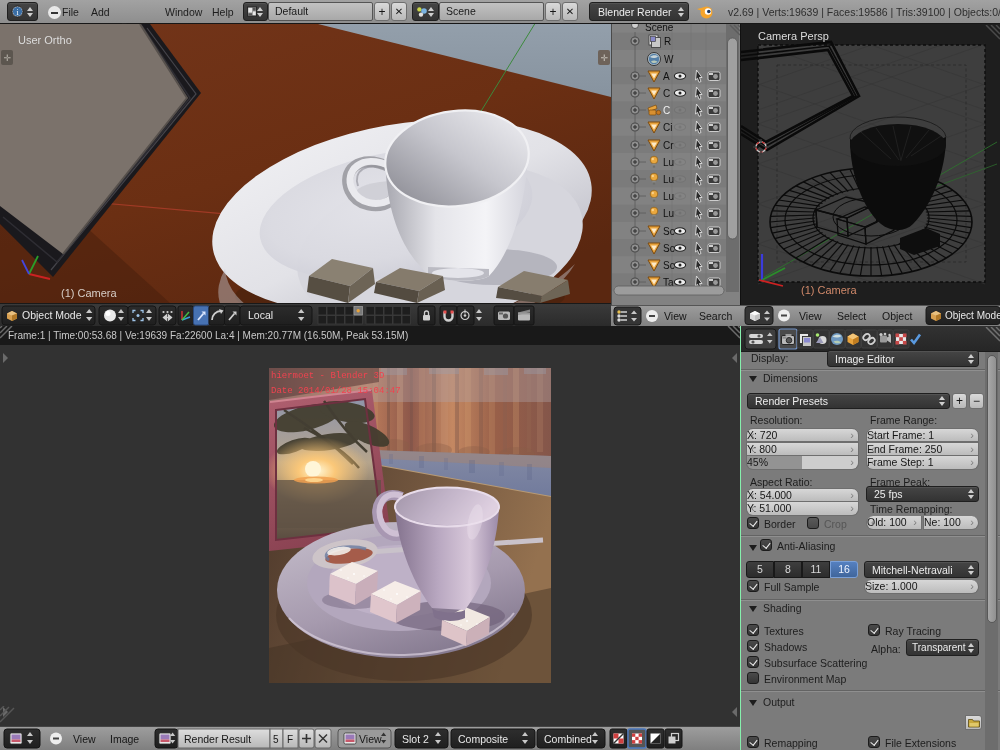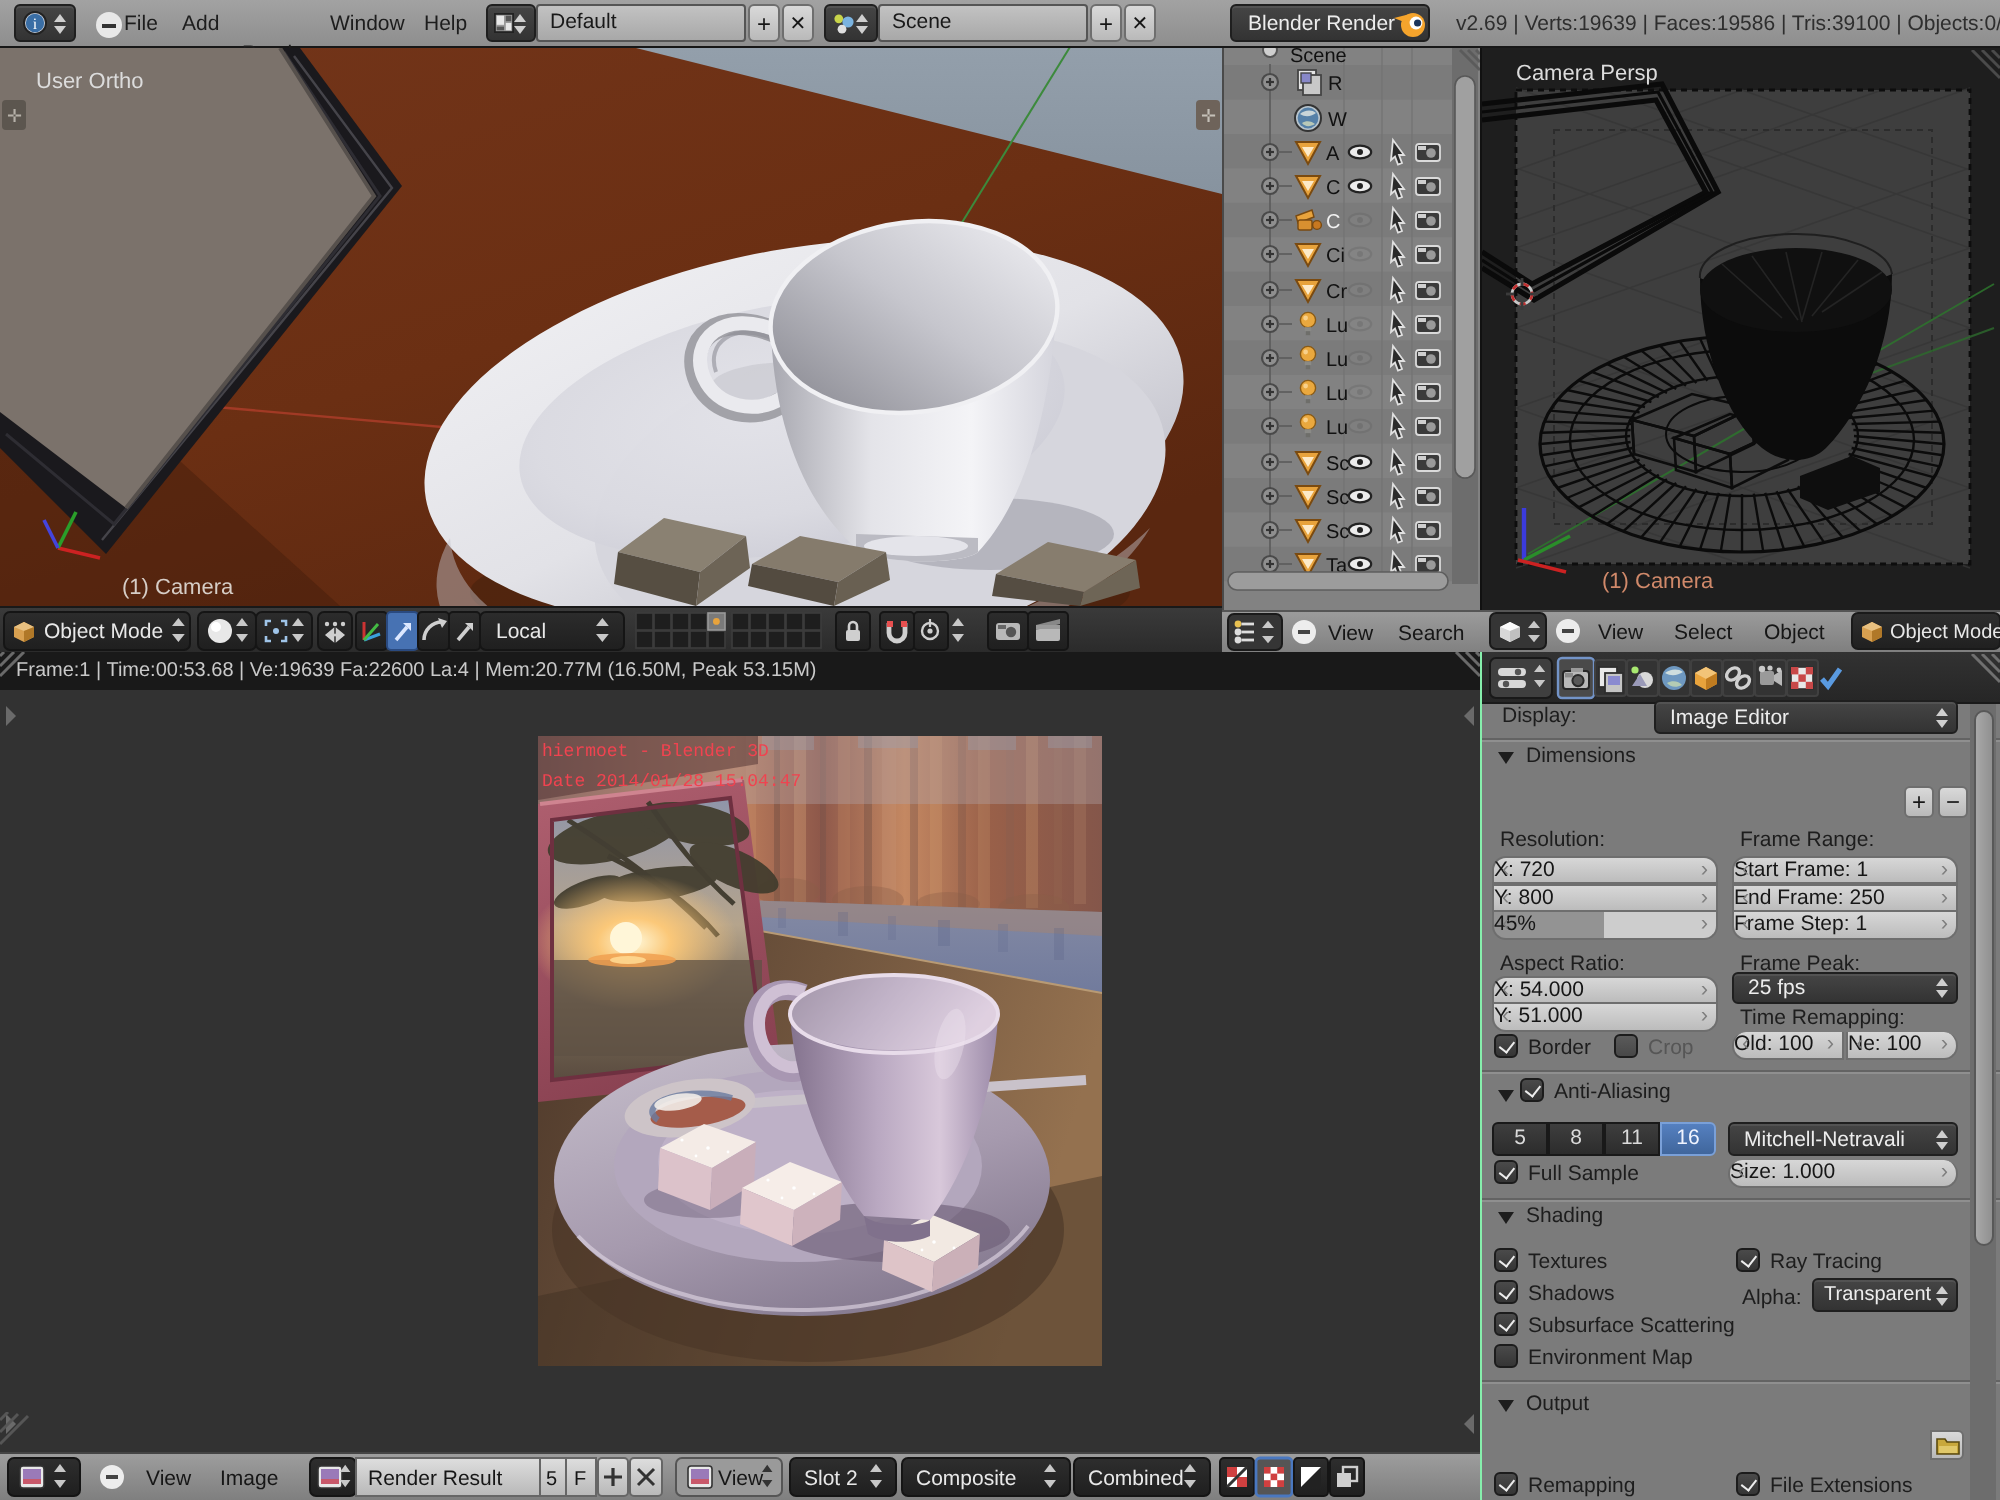--- a/index.html
+++ b/index.html
@@ -75,21 +75,21 @@
       <svg width="12" height="12" viewBox="0 0 12 12">
           <circle cx="3.4" cy="3.4" r="2.2" fill="#c8d44a"></circle>
           <circle cx="8" cy="5" r="2.8" fill="#7ab3e0"></circle>
           <circle cx="5" cy="8.6" r="2.2" fill="#e0e0e0"></circle>
         </svg>
       <span class="ud"></span>
       </div>
     <div class="abs" style="left:439px;top:2px;width:105px;height:19px;background:linear-gradient(#c2c2c2,#a8a8a8);border:1px solid #555;border-radius:2px;color:#191919;font-size:10.5px;line-height:17px;padding-left:6px;">Scene</div>
     <div class="abs lbtn" style="left:545px;top:2px;width:16px;height:19px;font-size:12px;">+</div>
     <div class="abs lbtn" style="left:562px;top:2px;width:16px;height:19px;font-size:10px;">✕</div>
-    <div class="abs dbtn" style="left:615px;top:2px;width:100px;height:19px;padding-left:8px;">Blender Render<span class="ud"></span></div>
+    <div class="abs dbtn" style="left:589px;top:2px;width:100px;height:19px;padding-left:8px;">Blender Render<span class="ud"></span></div>
     <svg class="abs" style="left:696px;top:4px;" width="18" height="16" viewBox="0 0 18 16">
         <circle cx="10.5" cy="8.5" r="6" fill="#f5a42c"></circle>
         <circle cx="12" cy="7.5" r="3.2" fill="#fff"></circle>
         <circle cx="12.8" cy="7.5" r="1.8" fill="#1b355c"></circle>
         <path d="M1,5 L9,3 L6,7 Z" fill="#f5a42c"></path>
       </svg>
     <div class="abs" style="left:728px;top:6px;color:#2e2e2e;font-size:10.5px;white-space:nowrap;">v2.69 | Verts:19639 | Faces:19586 | Tris:39100 | Objects:0/16 | La</div>
   </div>
 
   <div id="v3d" class="abs" style="left:0;top:24px;width:611px;height:279px;overflow:hidden;">
@@ -1666,20 +1666,21 @@
               <path d="M-4,0.5 L-1,4 L5,-4.5" fill="none" stroke="#5a9ae0" stroke-width="2.6"></path>
             </g>
         </g>
       </svg>
     </div>
     <div class="abs glabel" style="left:10px;top:26px;">Display:</div>
     <div class="abs dbtn" style="left:86px;top:24px;width:152px;height:17px;padding-left:7px;">Image Editor<span class="ud"></span></div>
     <div class="sep" style="top:43px;"></div>
     <div class="abs glabel" style="left:22px;top:46px;">Dimensions</div>
     <div class="abs tri" style="left:8px;top:50px;"></div>
+    <div class="abs dbtn" style="left:6px;top:67px;width:203px;height:16px;padding-left:7px;">Render Presets<span class="ud"></span></div>
     <div class="abs lbtn" style="left:211px;top:67px;width:15px;height:16px;font-size:12px;">+</div>
     <div class="abs lbtn" style="left:228px;top:67px;width:15px;height:16px;font-size:12px;">−</div>
     <div class="abs glabel" style="left:9px;top:88px;">Resolution:</div>
     <div class="abs num nt" style="left:5px;top:102px;width:113px;height:14px;">X: 720</div>
     <div class="abs num" style="left:5px;top:116px;width:113px;height:14px;">Y: 800</div>
     <div class="abs num nb slid" style="left:5px;top:130px;width:113px;height:14px;">45%</div>
     <div class="abs glabel" style="left:129px;top:88px;">Frame Range:</div>
     <div class="abs num nt" style="left:125px;top:102px;width:113px;height:14px;">Start Frame: 1</div>
     <div class="abs num" style="left:125px;top:116px;width:113px;height:14px;">End Frame: 250</div>
     <div class="abs num nb" style="left:125px;top:130px;width:113px;height:14px;">Frame Step: 1</div>

